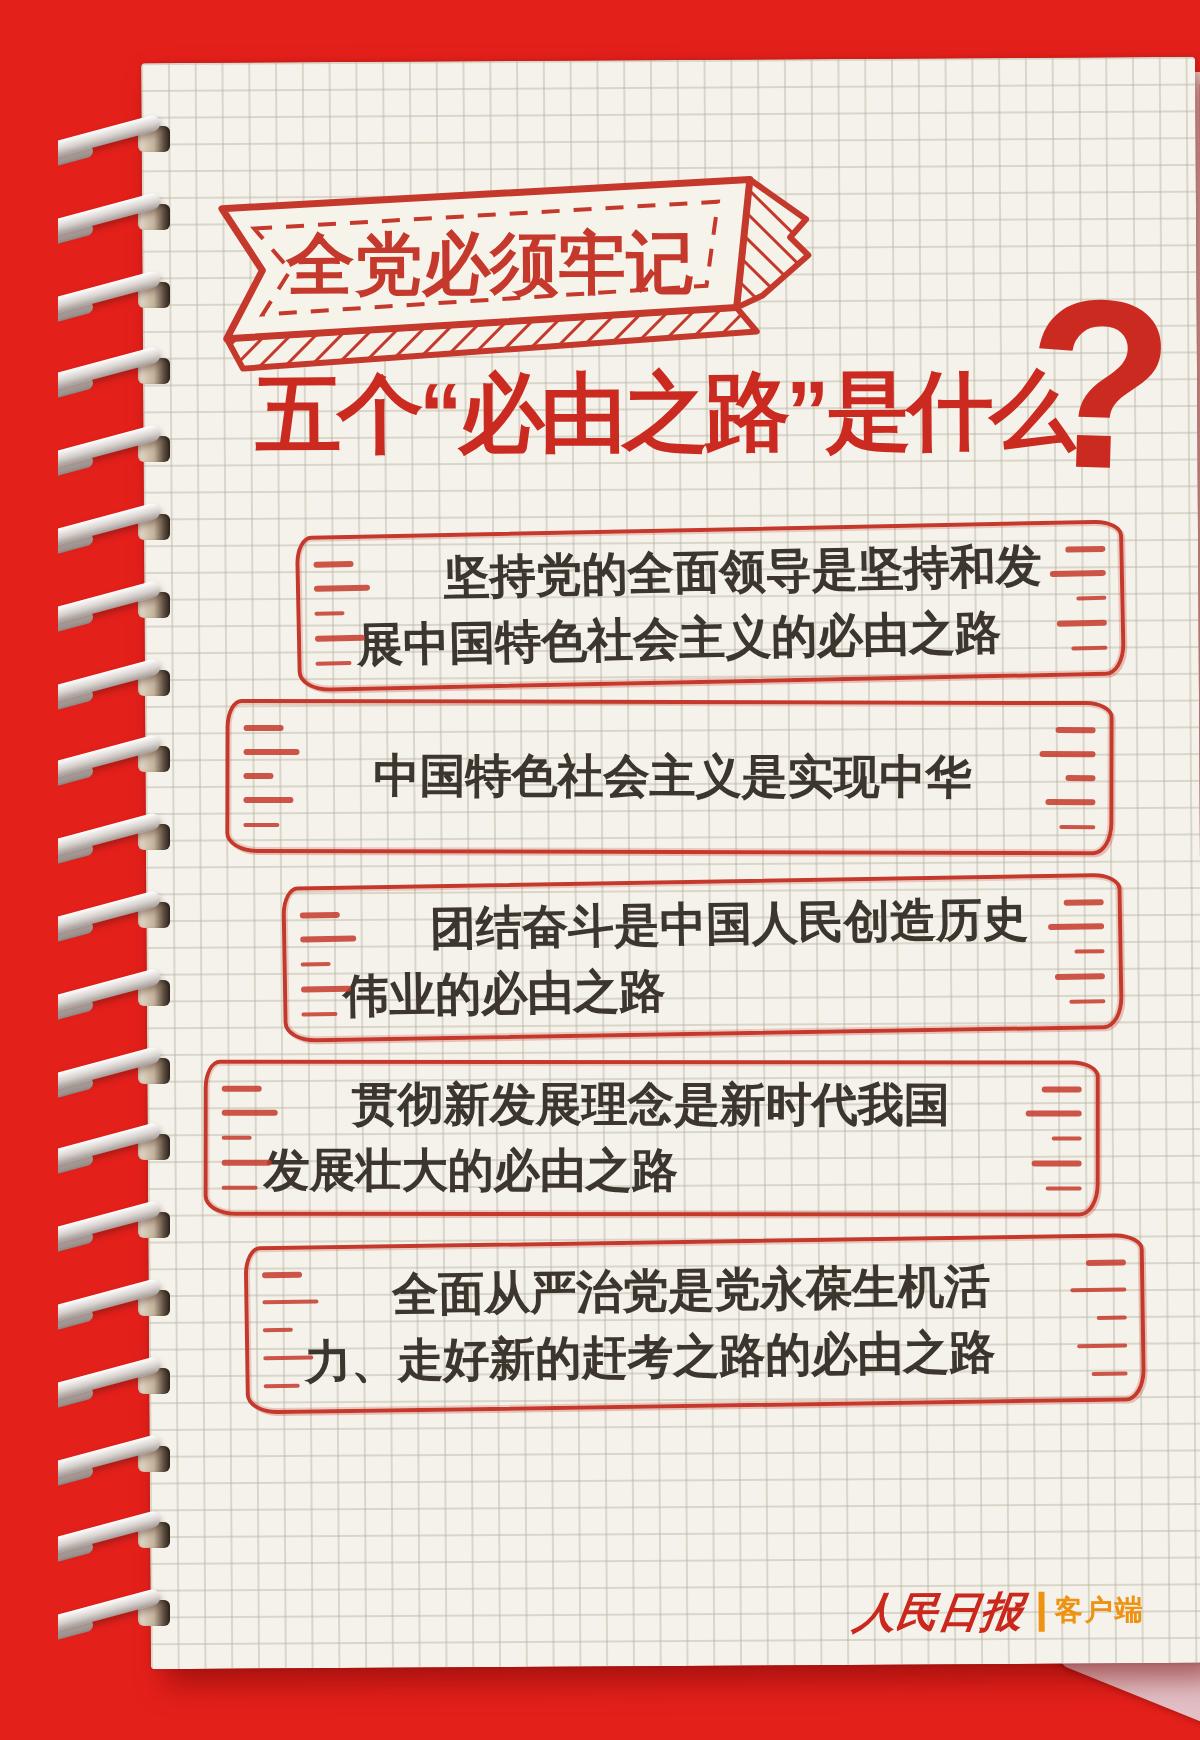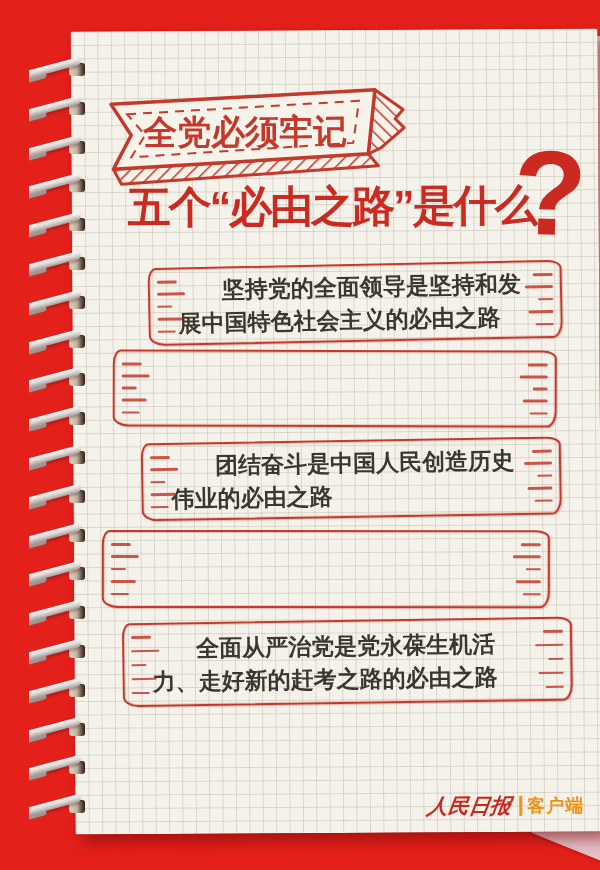--- a/index.html
+++ b/index.html
@@ -71,21 +71,21 @@
   }
   .box-text .l1{text-indent:44px;white-space:nowrap;}
   .box-text .l2{white-space:nowrap;}
   
   .footer{position:absolute;left:352px;top:763px;display:flex;align-items:center;}
   .brand{
     font-family:"DejaVu Serif", serif;font-style:italic;font-weight:bold;
     color:#ca271d;font-size:21px;transform:skewX(-8deg);white-space:nowrap;
   }
   .divider{width:3px;height:20px;background:#ee9211;margin:0 5px 0 8px;}
-  .suffix{color:#ee9211;font-size:18px;font-weight:bold;letter-spacing:1px;white-space:nowrap;}
+  .suffix{color:#ee9211;font-size:14px;font-weight:bold;letter-spacing:1px;white-space:nowrap;}
   
   .spirals{position:absolute;left:0;top:0;width:90px;height:870px;z-index:5;}
   .loop{position:absolute;left:-14px;width:82px;height:34px;}
   .hole{
     position:absolute;left:54px;top:7px;width:16px;height:13px;border-radius:3px;
     background:linear-gradient(90deg,#e7dccb,#c3b29b 50%,#5a4a3c 82%,#2f2721);
     box-shadow:inset 0 1px 2px rgba(0,0,0,.35);
   }
   .wire-b{
     position:absolute;left:-6px;top:20px;width:38px;height:7px;border-radius:4px;
@@ -163,20 +163,21 @@
           <i></i>
         </span>
       <span class="hatch right">
           <i></i>
           <i></i>
           <i></i>
           <i></i>
           <i></i>
         </span>
       <div class="box-text">
+        <div class="l1">中国特色社会主义是实现中华</div>
       </div>
     </div>
 
     <div class="box box3">
       <span class="hatch left">
           <i></i>
           <i></i>
           <i></i>
           <i></i>
           <i></i>
@@ -202,20 +203,24 @@
           <i></i>
           <i></i>
         </span>
       <span class="hatch right">
           <i></i>
           <i></i>
           <i></i>
           <i></i>
           <i></i>
         </span>
+      <div class="box-text">
+        <div class="l1">贯彻新发展理念是新时代我国</div>
+        <div class="l2">发展壮大的必由之路</div>
+      </div>
     </div>
 
     <div class="box box5">
       <span class="hatch left">
           <i></i>
           <i></i>
           <i></i>
           <i></i>
           <i></i>
         </span>

